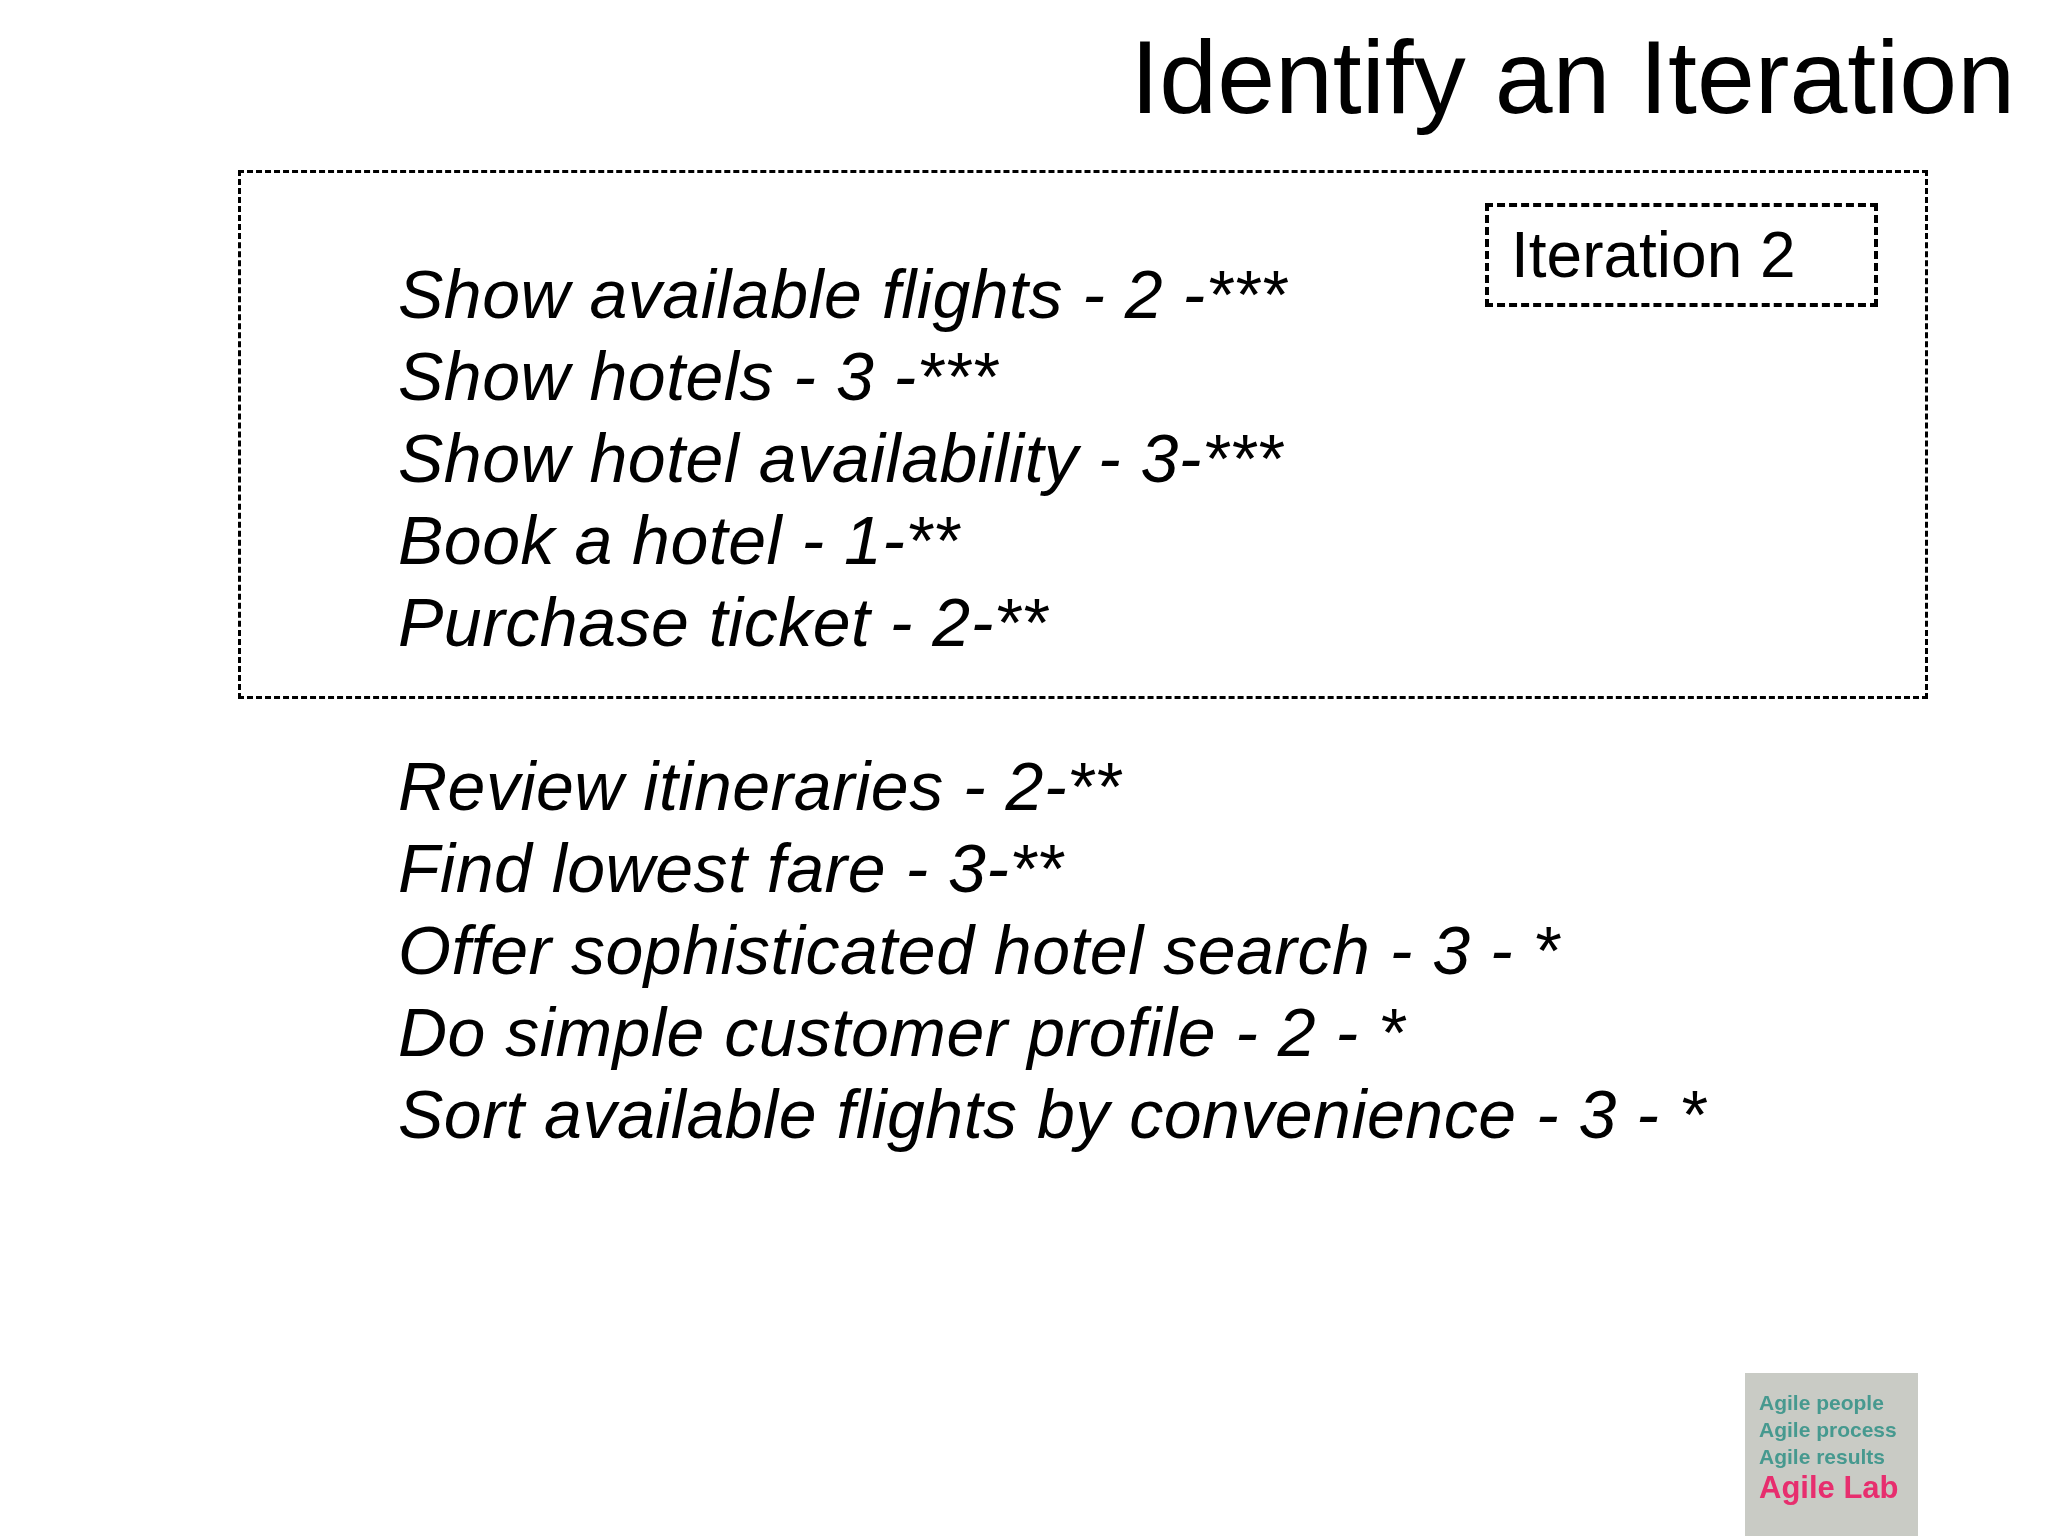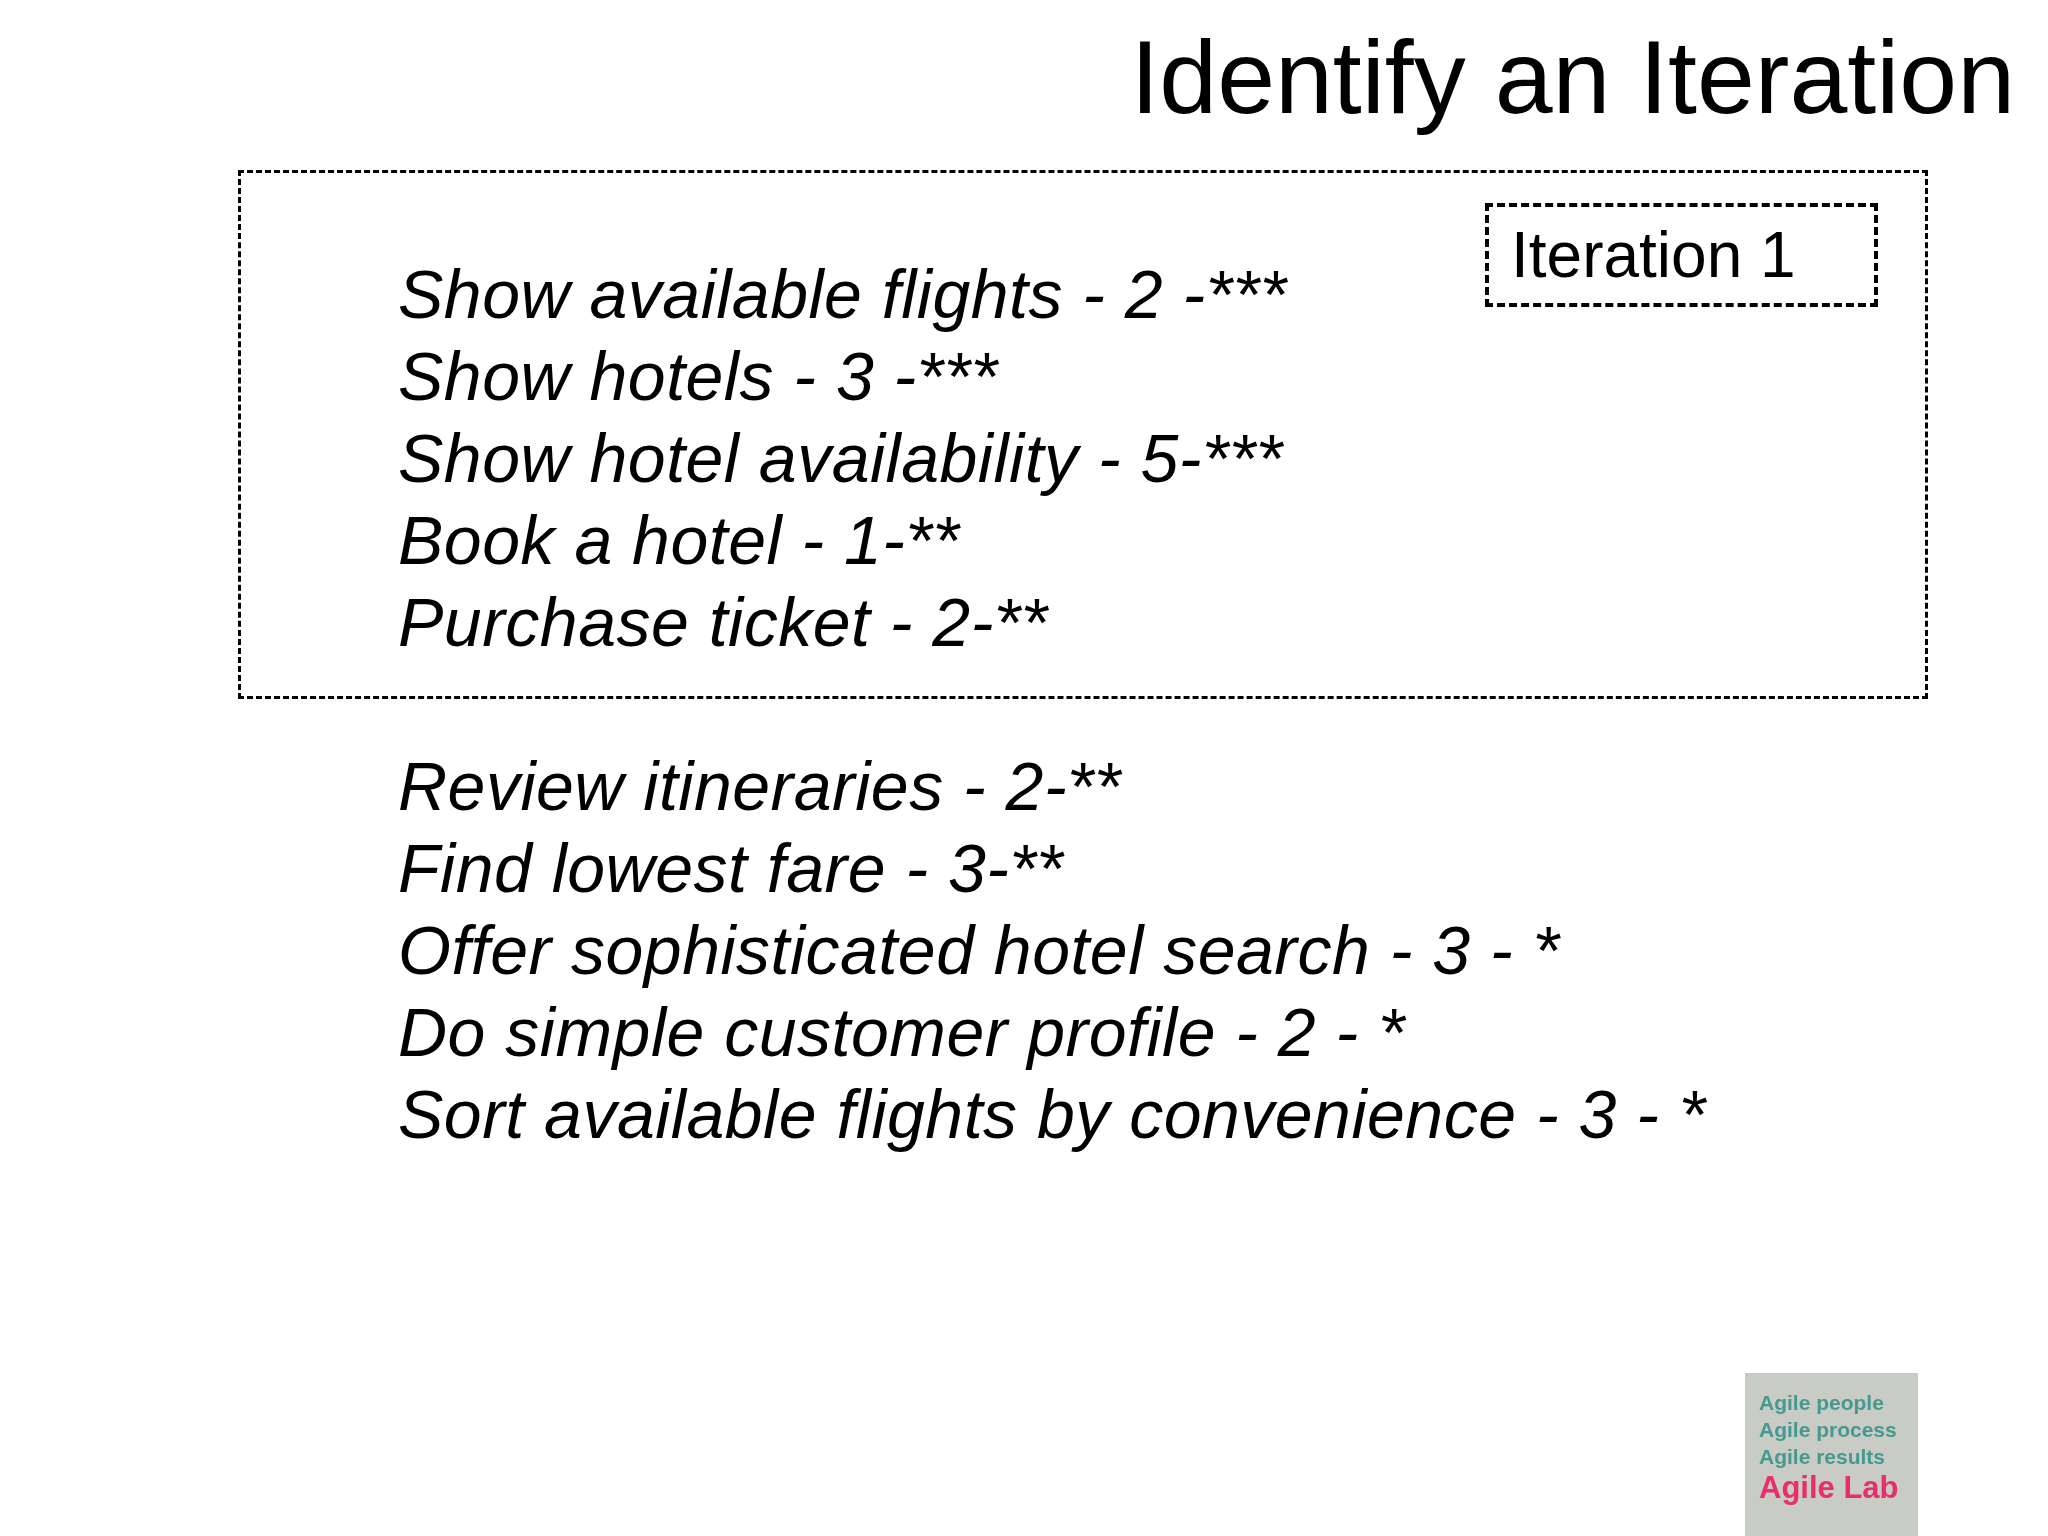--- a/index.html
+++ b/index.html
@@ -94,27 +94,27 @@
 </head>
 <body>
 
 <div class="slide">
 
   <h1 class="title">Identify an Iteration</h1>
 
   <div class="outer-box"></div>
 
   <div class="iter-label-box">
-    <span>Iteration 1</span>
+    <span>Iteration 2</span>
   </div>
 
   <div class="story-list upper">
       <div class="story-line">Show available flights - 2 -***</div>
       <div class="story-line">Show hotels - 3 -***</div>
-      <div class="story-line">Show hotel availability - 5-***</div>
+      <div class="story-line">Show hotel availability - 3-***</div>
       <div class="story-line">Book a hotel - 1-**</div>
       <div class="story-line">Purchase ticket - 2-**</div>
     </div>
 
   <div class="story-list lower">
       <div class="story-line">Review itineraries - 2-**</div>
       <div class="story-line">Find lowest fare - 3-**</div>
       <div class="story-line">Offer sophisticated hotel search - 3 - *</div>
       <div class="story-line">Do simple customer profile - 2 - *</div>
       <div class="story-line">Sort available flights by convenience - 3 - *</div>

